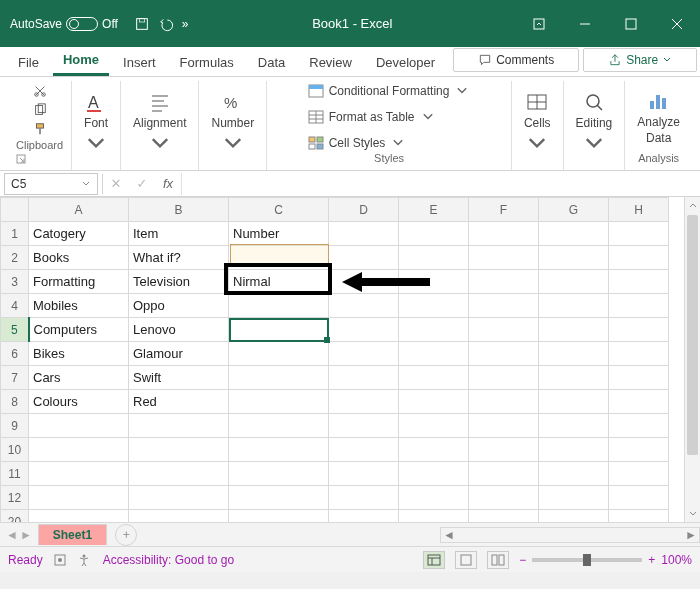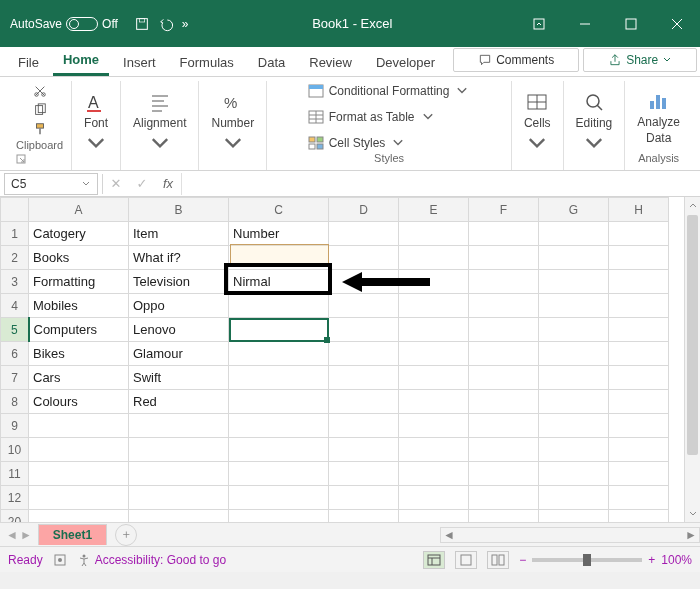--- a/index.html
+++ b/index.html
@@ -568,21 +568,21 @@
 </div>
 
 <div class="status">
   <span>Ready</span>
   <span>
       <svg width="14" height="14" viewBox="0 0 14 14">
         <rect x="2" y="2" width="10" height="10" fill="none" stroke="#888"></rect>
         <circle cx="7" cy="7" r="2" fill="#888"></circle>
       </svg>
     </span>
-  <span style="display:flex;align-items:center;gap:4px">
+  <span style="display:flex;align-items:center;gap:12px">
     <svg width="14" height="14" viewBox="0 0 14 14">
         <circle cx="7" cy="3" r="1.5" fill="#888"></circle>
         <path d="M3 5l4 1 4-1M7 6v4M5 13l2-3 2 3" stroke="#888" fill="none"></path>
       </svg>
     <span>Accessibility: Good to go</span>
   </span>
   <div class="spacer"></div>
   <div class="viewbtn active">
       <svg width="14" height="12" viewBox="0 0 14 12">
         <rect x="1" y="1" width="12" height="10" fill="none" stroke="#555"></rect>

